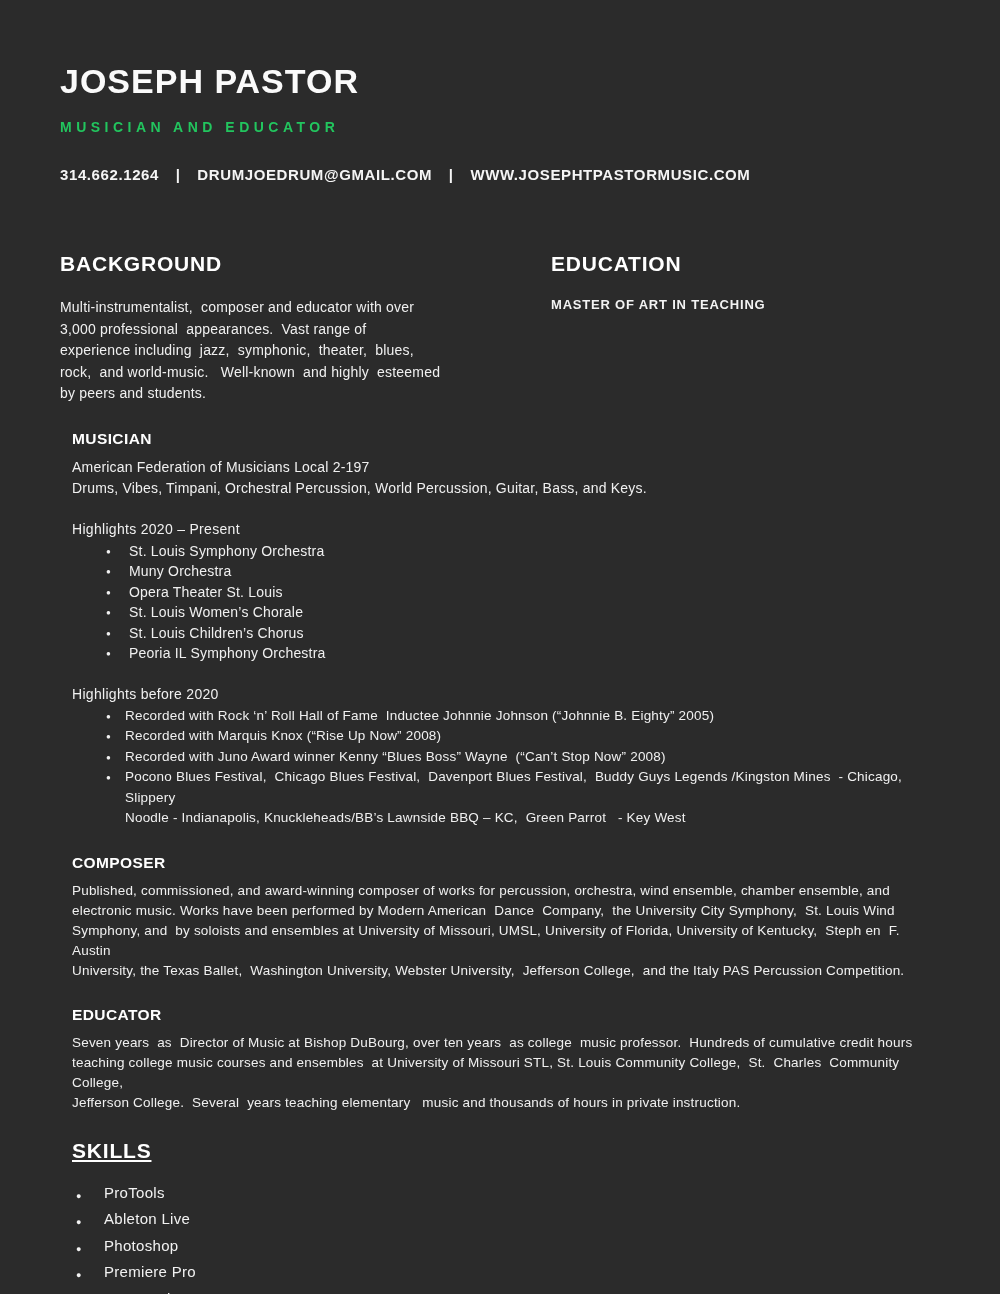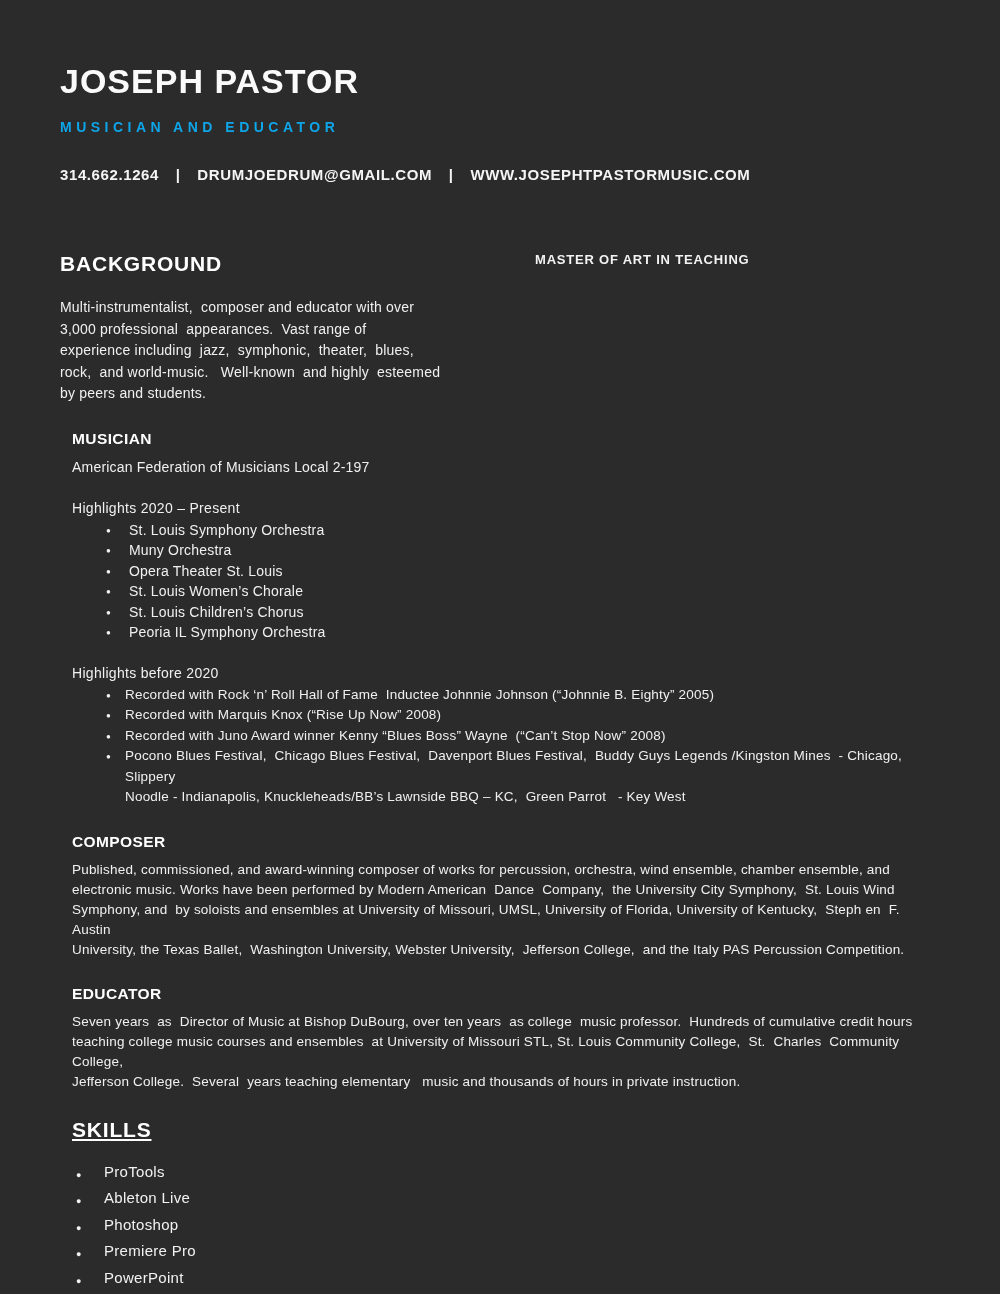--- a/index.html
+++ b/index.html
@@ -12,31 +12,31 @@
     overflow:hidden;
   }
   .page { padding:64px 60px 0 60px; }
 
   
   .name {
     font-size:34px; font-weight:700; color:#fafafa;
     letter-spacing:1px; line-height:1; margin-bottom:21px;
   }
   .subtitle {
-    font-size:14px; font-weight:700; color:#0ea5e9;
+    font-size:14px; font-weight:700; color:#22c55e;
     letter-spacing:4.5px; margin-bottom:31px;
   }
   .contact {
     font-size:15px; font-weight:700; color:#f5f5f5;
     letter-spacing:0.6px; margin-bottom:69px;
   }
   .contact .sep { margin:0 12px; font-weight:700; }
 
   
-  .cols { display:flex; }
+  .cols { display:flex;gap:16px; }
   .col-left { width:440px; flex:0 0 440px; }
   .col-right { flex:1; padding-left:35px; }
 
   .h-big {
     font-size:21px; font-weight:700; color:#ffffff;
     letter-spacing:0.8px; margin-bottom:21px;
   }
   .body-text {
     font-size:14px; line-height:21.5px; color:#f0f0f0;
     white-space:pre-wrap; letter-spacing:0.2px;
@@ -107,27 +107,29 @@
   <div class="cols">
     <div class="col-left">
       <div class="h-big">BACKGROUND</div>
       <div class="body-text">Multi-instrumentalist,  composer and educator with over
 3,000 professional  appearances.  Vast range of
 experience including  jazz,  symphonic,  theater,  blues,
 rock,  and world-music.   Well-known  and highly  esteemed
 by peers and students.</div>
     </div>
     <div class="col-right">
+      <div class="h-big">EDUCATION</div>
       <div class="degree">MASTER OF ART IN TEACHING</div>
     </div>
   </div>
 
   <div class="section">
     <div class="h-small">MUSICIAN</div>
     <div class="line14">American Federation of Musicians  Local 2-197</div>
+    <div class="line14">Drums,  Vibes,  Timpani,  Orchestral Percussion,  World Percussion,  Guitar,  Bass, and Keys.</div>
 
     <div class="highlight-label">Highlights  2020 – Present</div>
     <ul class="dots">
       <li>St. Louis Symphony Orchestra</li>
       <li>Muny Orchestra</li>
       <li>Opera Theater St. Louis</li>
       <li>St. Louis Women’s Chorale</li>
       <li>St. Louis Children’s Chorus</li>
       <li>Peoria IL Symphony Orchestra</li>
     </ul>

